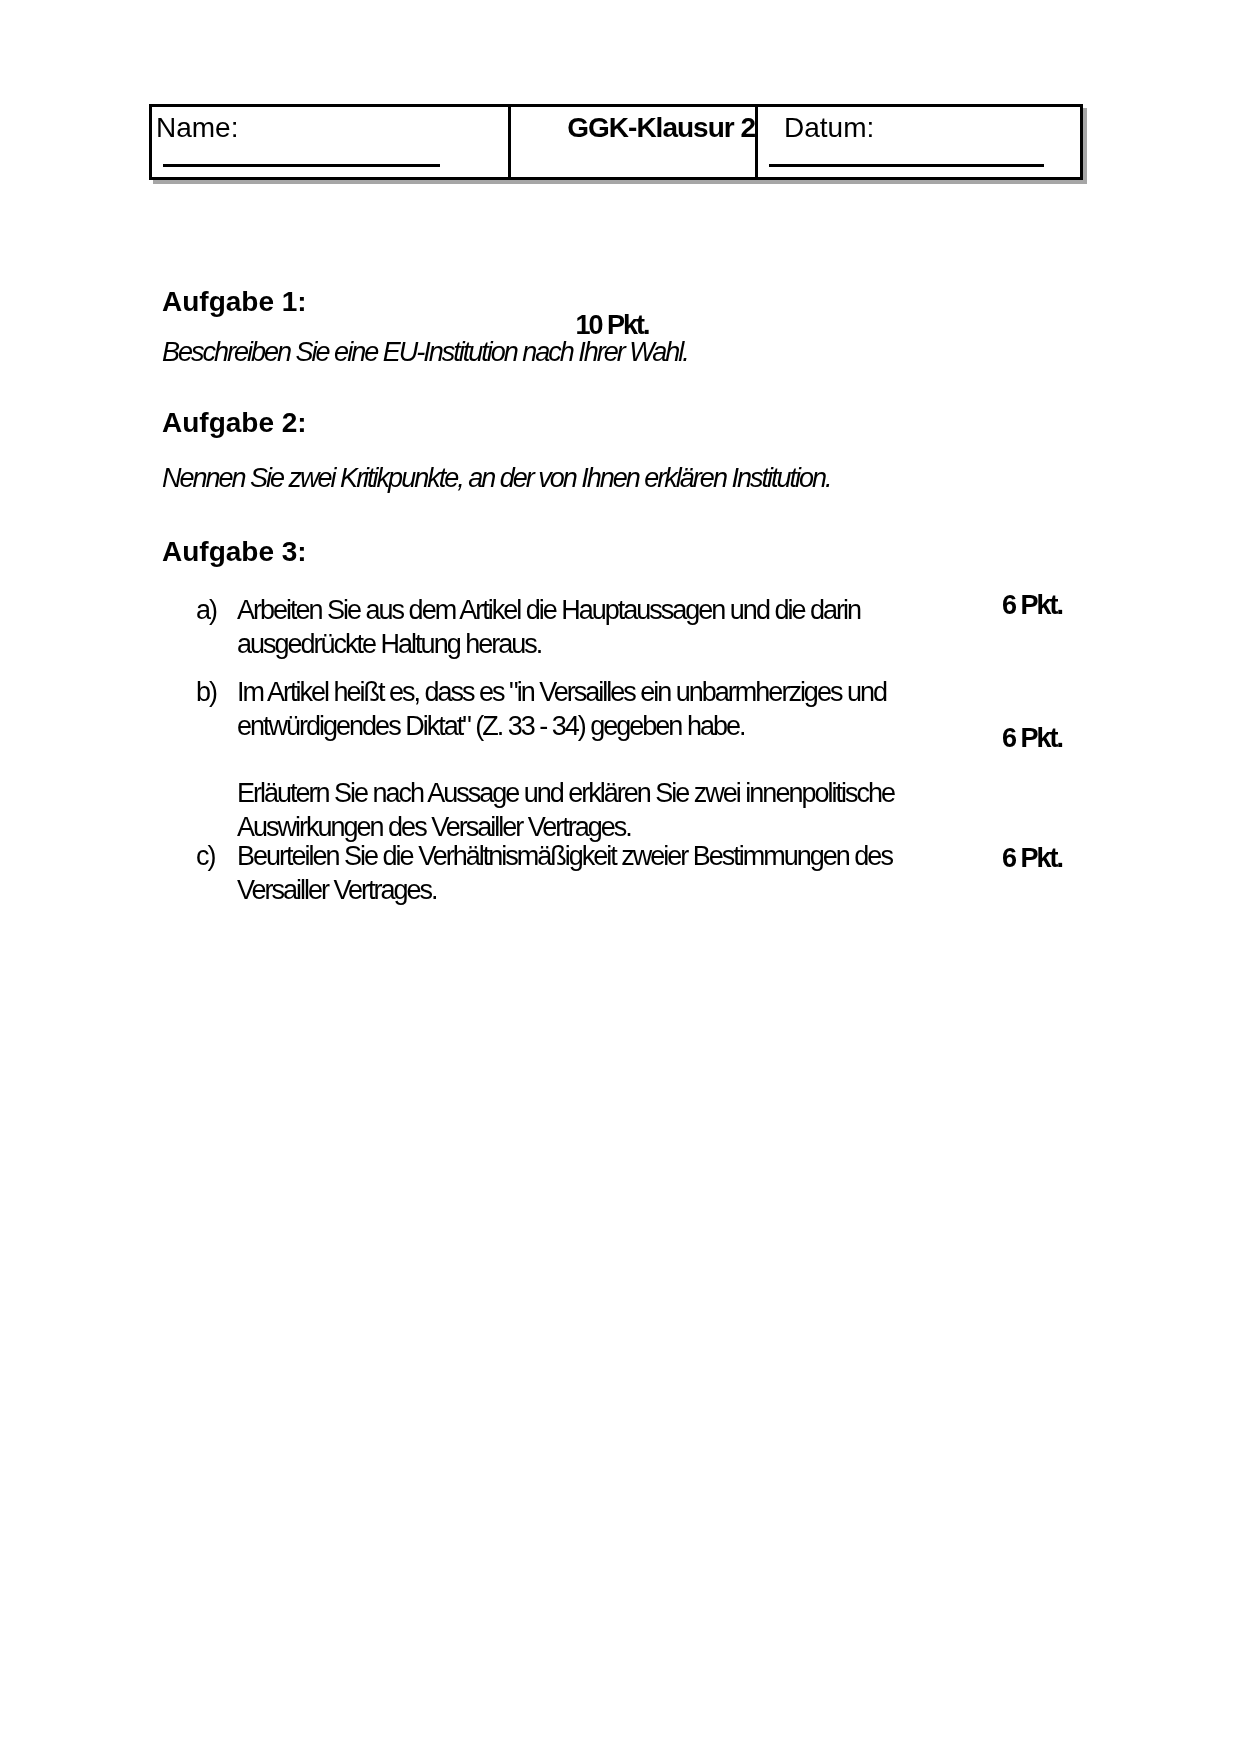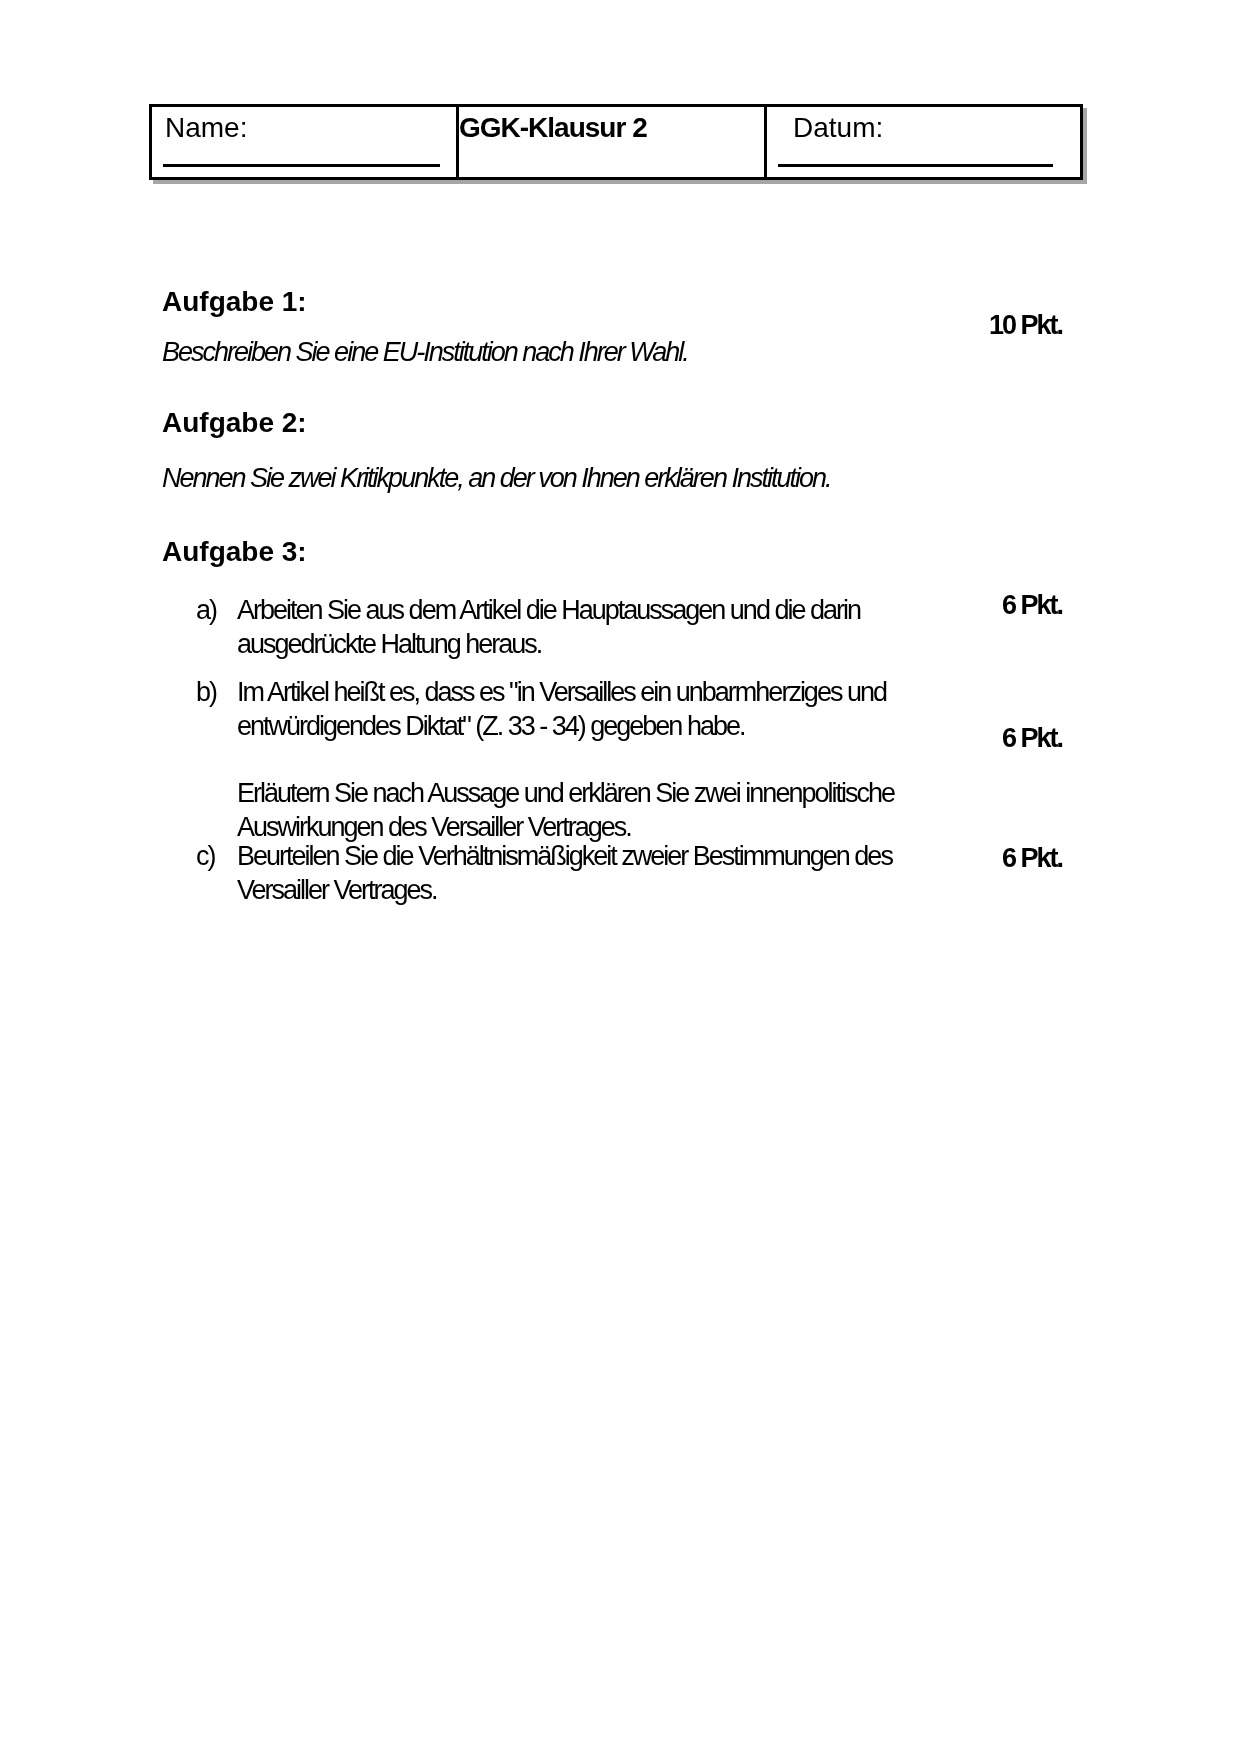--- a/index.html
+++ b/index.html
@@ -30,22 +30,22 @@
     background: #ffffff;
     box-shadow: 4px 4px 0 #a6a6a6;
   }
   .cell {
     position: relative;
     box-sizing: border-box;
     font-size: 28px;
     line-height: 34px;
     padding-top: 4px;
   }
-  .cell-name  { width: 304px; padding-left: 13px; }
-  .cell-title { width: 311px; border-left: 3px solid #000; border-right: 3px solid #000; text-align: left; font-weight: bold; letter-spacing: -1px; }
+  .cell-name  { width: 356px; padding-left: 4px; }
+  .cell-title { width: 250px; border-left: 3px solid #000; border-right: 3px solid #000; text-align: right; font-weight: bold; letter-spacing: -1px; }
   .cell-date  { flex: 1; padding-left: 26px; }
   .fill-line {
     position: absolute;
     top: 57px;
     left: 11px;
     height: 3px;
     background: #000000;
   }
   .cell-name .fill-line { width: 277px; }
   .cell-date .fill-line { width: 275px; }
@@ -99,21 +99,21 @@
     <div class="cell cell-title">
       <span>GGK-Klausur 2</span>
     </div>
     <div class="cell cell-date">
       <span>Datum:</span>
       <div class="fill-line"></div>
     </div>
   </div>
 
   <div class="tblock heading" style="left:162px; top:285px;">Aufgabe 1:</div>
-  <div class="points" style="top:308px;">10 Pkt.</div>
+  <div class="points" style="top:308px;text-align:center;">10 Pkt.</div>
   <div class="tblock italic main-left" style="top:335px;">Beschreiben Sie eine EU-Institution nach Ihrer Wahl.</div>
 
   <div class="tblock heading" style="left:162px; top:406px;">Aufgabe 2:</div>
   <div class="tblock italic main-left" style="top:461px;">Nennen Sie zwei Kritikpunkte, an der von Ihnen erklären Institution.</div>
 
   <div class="tblock heading" style="left:162px; top:535px;">Aufgabe 3:</div>
 
   <div class="marker" style="top:593px;">a)</div>
   <div class="tblock sub-text" style="top:593px;">Arbeiten Sie aus dem Artikel die Hauptaussagen und die darin
 ausgedrückte Haltung heraus.</div>

